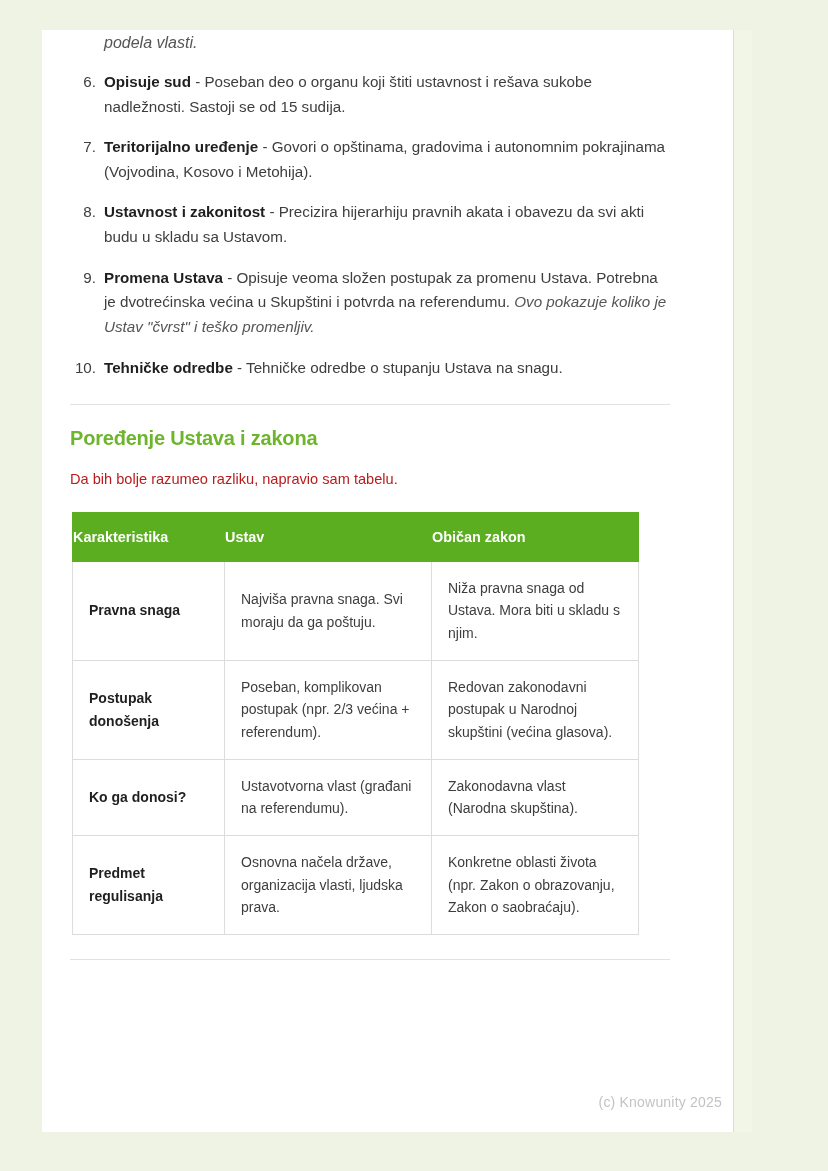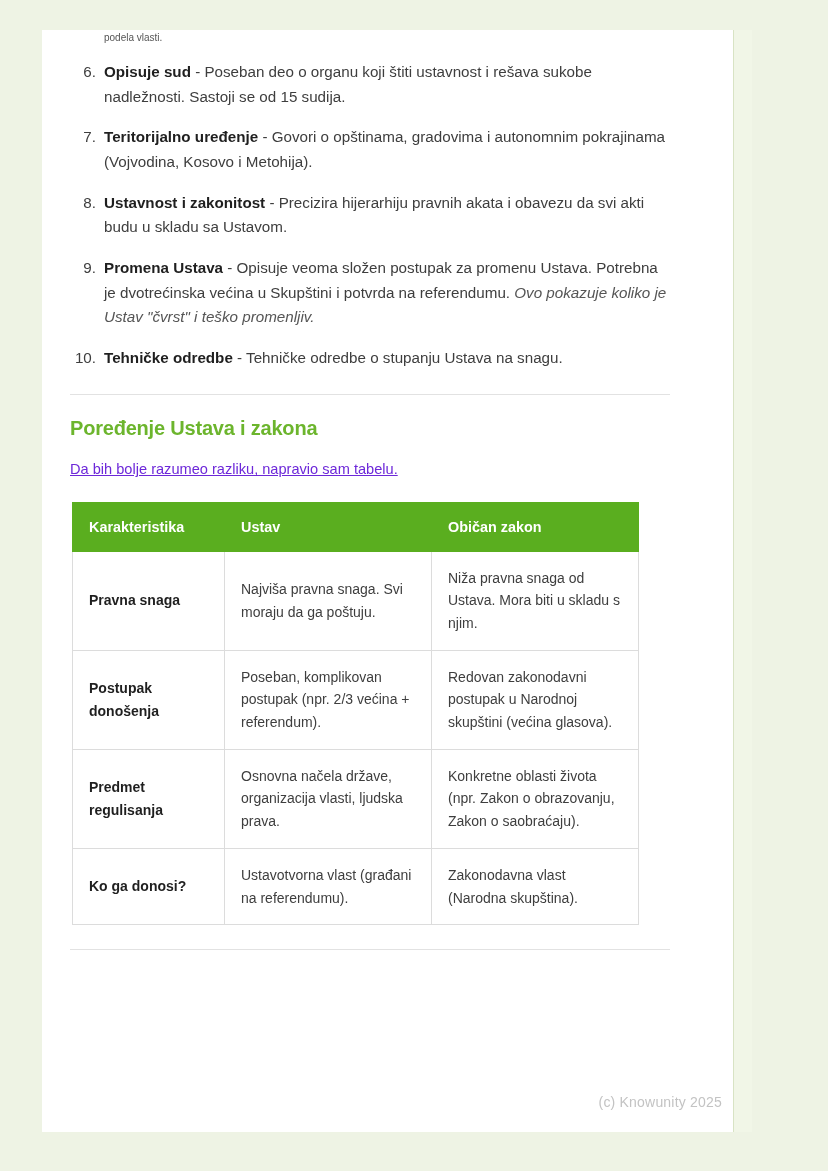--- a/index.html
+++ b/index.html
@@ -71,61 +71,61 @@
   }
   ol.numbered li b {
     color: #1f1f1f;
     font-weight: bold;
   }
   ol.numbered li i {
     font-style: italic;
     color: #555;
   }
   .lead-frag {
+    font-style: italic;
     color: #555;
-    font-size: 10px;
+    font-size: 16px;
     line-height: 1.62;
     margin: 0 0 14px 34px;
   }
 
   hr.sep {
     border: none;
     border-top: 1px solid #e2e2e2;
     margin: 24px 0 22px 0;
   }
 
   h2.section {
     color: #6cb52d;
     font-size: 20px;
     font-weight: bold;
     margin: 12px 0 18px 0;
     letter-spacing: -0.2px;
   }
   p.para {
     font-size: 14.6px;
-    color: #6d28d9;
+    color: #b91c1c;
     margin: 16px 0 20px 0;
     line-height: 1.6;
-    text-decoration: underline;
   }
 
   
   table.cmp {
     border-collapse: collapse;
     width: 566px;
     margin-left: 2px;
     table-layout: fixed;
   }
   table.cmp th {
     background: #5aae1f;
     color: #ffffff;
     font-size: 14.4px;
     font-weight: bold;
     text-align: left;
-    padding: 16px 16px;
+    padding: 16px 0;
     border: 1px solid #5aae1f;
   }
   table.cmp td {
     border: 1px solid #dcdcdc;
     padding: 15px 16px;
     font-size: 14px;
     color: #3e3e3e;
     line-height: 1.62;
     vertical-align: middle;
   }
@@ -203,29 +203,29 @@
             <td class="rowhead">Pravna snaga</td>
             <td>Najviša pravna snaga. Svi moraju da ga poštuju.</td>
             <td>Niža pravna snaga od Ustava. Mora biti u skladu s njim.</td>
           </tr>
           <tr>
             <td class="rowhead">Postupak donošenja</td>
             <td>Poseban, komplikovan postupak (npr. 2/3 većina + referendum).</td>
             <td>Redovan zakonodavni postupak u Narodnoj skupštini (većina glasova).</td>
           </tr>
           <tr>
+            <td class="rowhead">Ko ga donosi?</td>
+            <td>Ustavotvorna vlast (građani na referendumu).</td>
+            <td>Zakonodavna vlast (Narodna skupština).</td>
+          </tr>
+          <tr>
             <td class="rowhead">Predmet regulisanja</td>
             <td>Osnovna načela države, organizacija vlasti, ljudska prava.</td>
             <td>Konkretne oblasti života (npr. Zakon o obrazovanju, Zakon o saobraćaju).</td>
           </tr>
-          <tr>
-            <td class="rowhead">Ko ga donosi?</td>
-            <td>Ustavotvorna vlast (građani na referendumu).</td>
-            <td>Zakonodavna vlast (Narodna skupština).</td>
-          </tr>
         </tbody>
       </table>
 
       <hr class="sep">
 
 
     </div>
 
     <div class="footer-note">(c) Knowunity 2025</div>
   </div>

